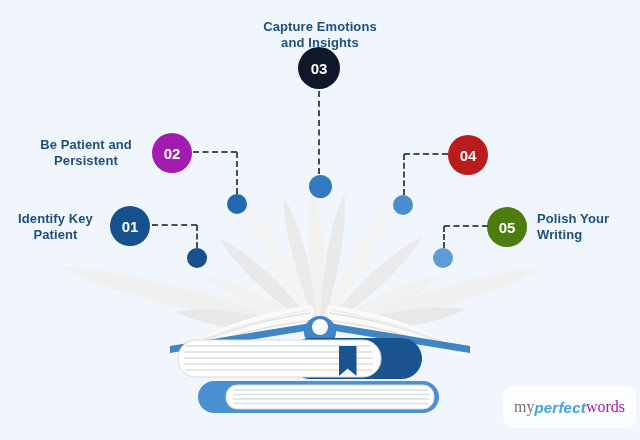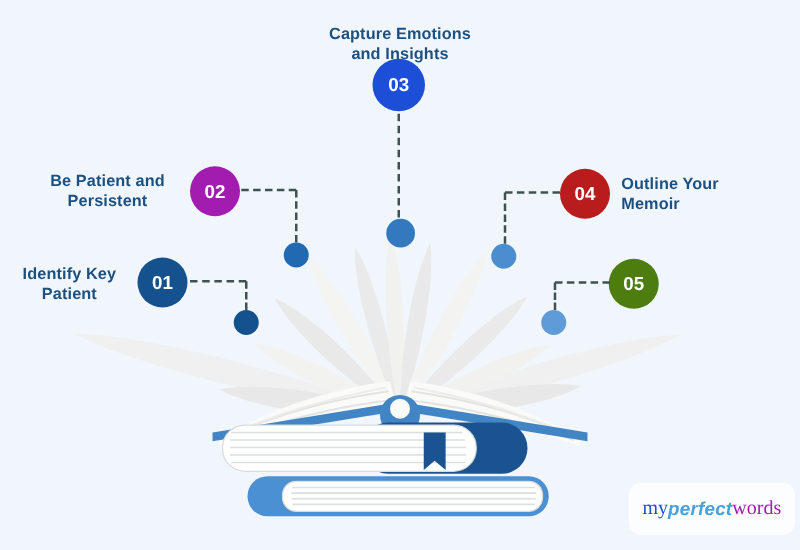--- a/index.html
+++ b/index.html
@@ -99,37 +99,37 @@
   </div>
   <div class="step-circle" style="left: 152px; top: 133px; background: #a21caf;">02</div>
   <div class="conn-h" style="left:193px;top:151px;width:44px;"></div>
   <div class="conn-v" style="left:236px;top:152px;height:42px;"></div>
   <div class="conn-dot" style="left: 227px; top: 194px; background: rgb(33, 105, 176);"></div>
 
   <div class="step-label ta-c" style="left:230px;top:19px;width:180px;">
     <div>Capture Emotions</div>
     <div>and Insights</div>
   </div>
-  <div class="step-circle circle-lg" style="left: 298px; top: 47px; background: #1d4ed8;">03</div>
+  <div class="step-circle circle-lg" style="left: 298px; top: 47px; background: #0f172a;">03</div>
   <div class="conn-v" style="left:318px;top:91px;height:83px;"></div>
   <div class="conn-dot conn-dot-lg" style="left: 309px; top: 175px; background: rgb(51, 121, 191);"></div>
 
-  <div class="step-label ta-l" style="left:497px;top:139px;width:110px;">
-    <div>Outline Your</div>
-    <div>Memoir</div>
-  </div>
   <div class="step-circle" style="left: 448px; top: 135px; background: #b91c1c;">04</div>
   <div class="conn-h" style="left:404px;top:153px;width:44px;"></div>
   <div class="conn-v" style="left:403px;top:154px;height:41px;"></div>
   <div class="conn-dot" style="left: 393px; top: 195px; background: rgb(75, 142, 208);"></div>
 
+  <div class="step-label ta-l" style="left:537px;top:211px;width:100px;">
+    <div>Polish Your</div>
+    <div>Writing</div>
+  </div>
   <div class="step-circle" style="left: 487px; top: 207px; background: #4d7c0f;">05</div>
   <div class="conn-h" style="left:444px;top:225px;width:44px;"></div>
   <div class="conn-v" style="left:443px;top:226px;height:22px;"></div>
   <div class="conn-dot" style="left: 433px; top: 248px; background: rgb(95, 155, 215);"></div>
 
   <div class="logo-pill">
-    <span class="logo-my" style="color: #1d4ed8;">my</span>
+    <span class="logo-my" style="color: #737373;">my</span>
     <span class="logo-perfect" style="color: rgb(71, 161, 219);">perfect</span>
     <span class="logo-words" style="color: #a21caf;">words</span>
   </div>
 
 </div>
 
 </body></html>

